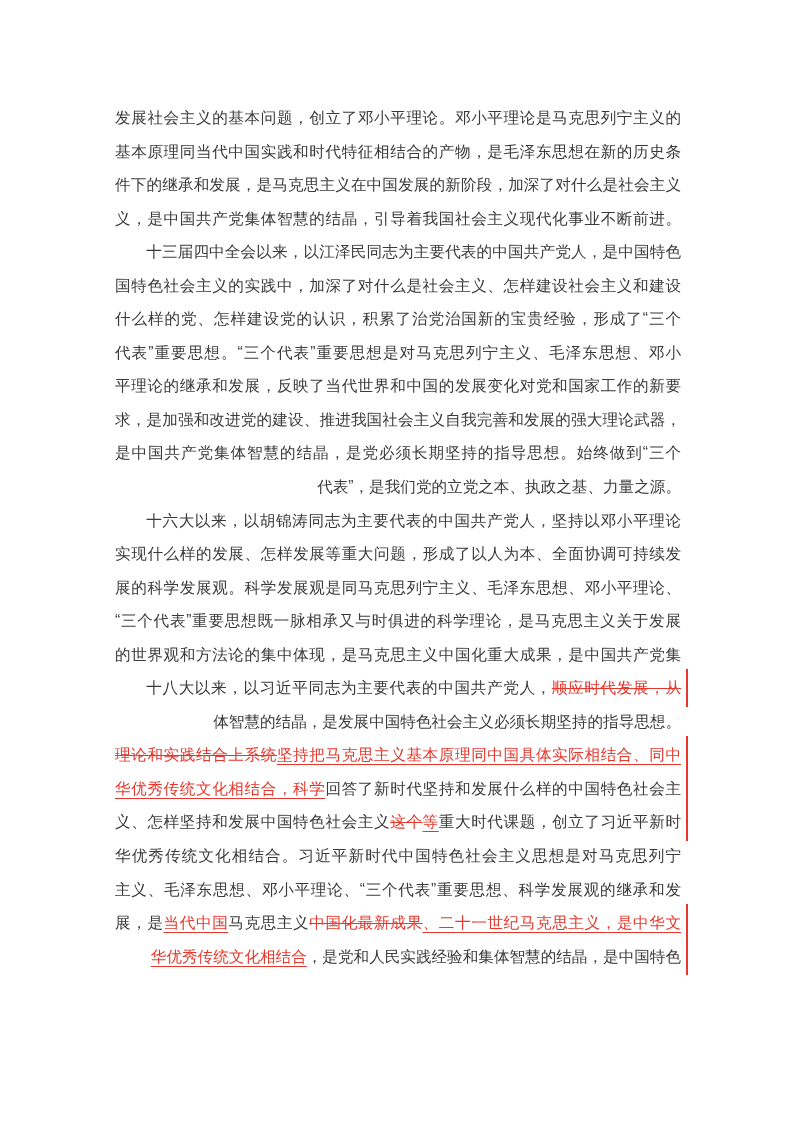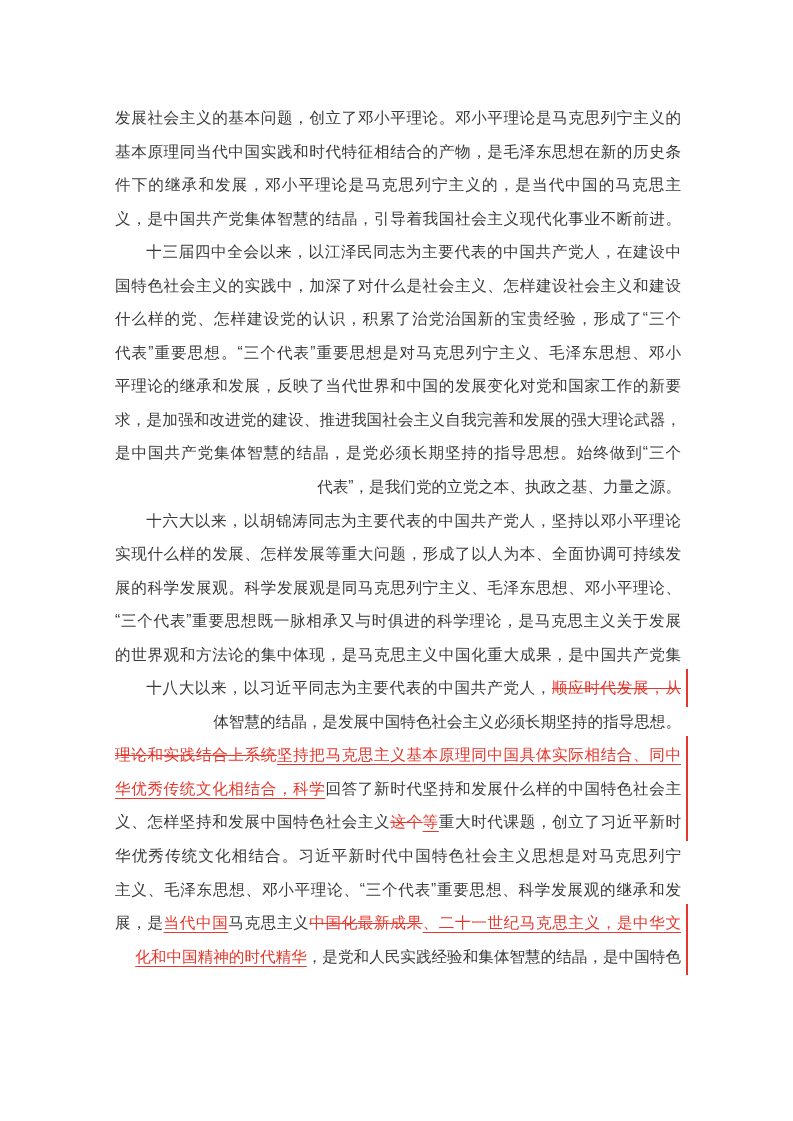--- a/index.html
+++ b/index.html
@@ -65,38 +65,38 @@
     text-indent: 0;
   }
 </style>
 </head>
 <body>
 
 <div class="page">
   <div class="doc">
       <div class="line j"><span class="seg normal">发展社会主义的基本问题，创立了邓小平理论。邓小平理论是马克思列宁主义的</span></div>
       <div class="line j"><span class="seg normal">基本原理同当代中国实践和时代特征相结合的产物，是毛泽东思想在新的历史条</span></div>
-      <div class="line j"><span class="seg normal">件下的继承和发展，邓小平理论是马克思列宁主义的，是当代中国的马克思主</span></div>
+      <div class="line j"><span class="seg normal">件下的继承和发展，是马克思主义在中国发展的新阶段，加深了对什么是社会主义</span></div>
       <div class="line j"><span class="seg normal">义，是中国共产党集体智慧的结晶，引导着我国社会主义现代化事业不断前进。</span></div>
-      <div class="line j ind"><span class="seg normal">十三届四中全会以来，以江泽民同志为主要代表的中国共产党人，在建设中</span></div>
+      <div class="line j ind"><span class="seg normal">十三届四中全会以来，以江泽民同志为主要代表的中国共产党人，是中国特色</span></div>
       <div class="line j"><span class="seg normal">国特色社会主义的实践中，加深了对什么是社会主义、怎样建设社会主义和建设</span></div>
       <div class="line j"><span class="seg normal">什么样的党、怎样建设党的认识，积累了治党治国新的宝贵经验，形成了“三个</span></div>
       <div class="line j"><span class="seg normal">代表”重要思想。“三个代表”重要思想是对马克思列宁主义、毛泽东思想、邓小</span></div>
       <div class="line j"><span class="seg normal">平理论的继承和发展，反映了当代世界和中国的发展变化对党和国家工作的新要</span></div>
       <div class="line j"><span class="seg normal">求，是加强和改进党的建设、推进我国社会主义自我完善和发展的强大理论武器，</span></div>
       <div class="line j"><span class="seg normal">是中国共产党集体智慧的结晶，是党必须长期坚持的指导思想。始终做到“三个</span></div>
       <div class="line"><span class="seg normal">代表”，是我们党的立党之本、执政之基、力量之源。</span></div>
       <div class="line j ind"><span class="seg normal">十六大以来，以胡锦涛同志为主要代表的中国共产党人，坚持以邓小平理论</span></div>
       <div class="line j"><span class="seg normal">实现什么样的发展、怎样发展等重大问题，形成了以人为本、全面协调可持续发</span></div>
       <div class="line j"><span class="seg normal">展的科学发展观。科学发展观是同马克思列宁主义、毛泽东思想、邓小平理论、</span></div>
       <div class="line j"><span class="seg normal">“三个代表”重要思想既一脉相承又与时俱进的科学理论，是马克思主义关于发展</span></div>
       <div class="line j"><span class="seg normal">的世界观和方法论的集中体现，是马克思主义中国化重大成果，是中国共产党集</span></div>
       <div class="line j ind"><span class="seg normal">十八大以来，以习近平同志为主要代表的中国共产党人，</span><span class="seg del">顺应时代发展，从</span><span class="changebar"></span></div>
       <div class="line"><span class="seg normal">体智慧的结晶，是发展中国特色社会主义必须长期坚持的指导思想。</span></div>
       <div class="line j"><span class="seg del">理论和实践结合上系统</span><span class="seg ins">坚持把马克思主义基本原理同中国具体实际相结合、同中</span><span class="changebar"></span></div>
       <div class="line j"><span class="seg ins">华优秀传统文化相结合，科学</span><span class="seg normal">回答了新时代坚持和发展什么样的中国特色社会主</span><span class="changebar"></span></div>
       <div class="line j"><span class="seg normal">义、怎样坚持和发展中国特色社会主义</span><span class="seg del">这个</span><span class="seg ins">等</span><span class="seg normal">重大时代课题，创立了习近平新时</span><span class="changebar"></span></div>
       <div class="line j"><span class="seg normal">华优秀传统文化相结合。习近平新时代中国特色社会主义思想是对马克思列宁</span></div>
       <div class="line j"><span class="seg normal">主义、毛泽东思想、邓小平理论、“三个代表”重要思想、科学发展观的继承和发</span></div>
       <div class="line j"><span class="seg normal">展，是</span><span class="seg ins">当代中国</span><span class="seg normal">马克思主义</span><span class="seg del">中国化最新成果</span><span class="seg ins">、二十一世纪马克思主义，是中华文</span><span class="changebar"></span></div>
-      <div class="line"><span class="seg ins">化和中国精神的时代精华</span><span class="seg normal">，是党和人民实践经验和集体智慧的结晶，是中国特色</span><span class="changebar"></span></div>
+      <div class="line"><span class="seg ins">华优秀传统文化相结合</span><span class="seg normal">，是党和人民实践经验和集体智慧的结晶，是中国特色</span><span class="changebar"></span></div>
     </div>
 </div>
 
 </body></html>

